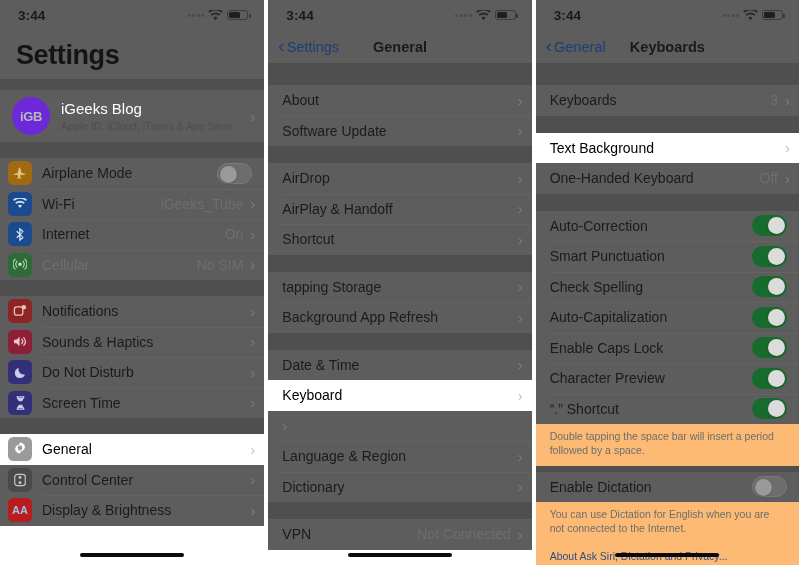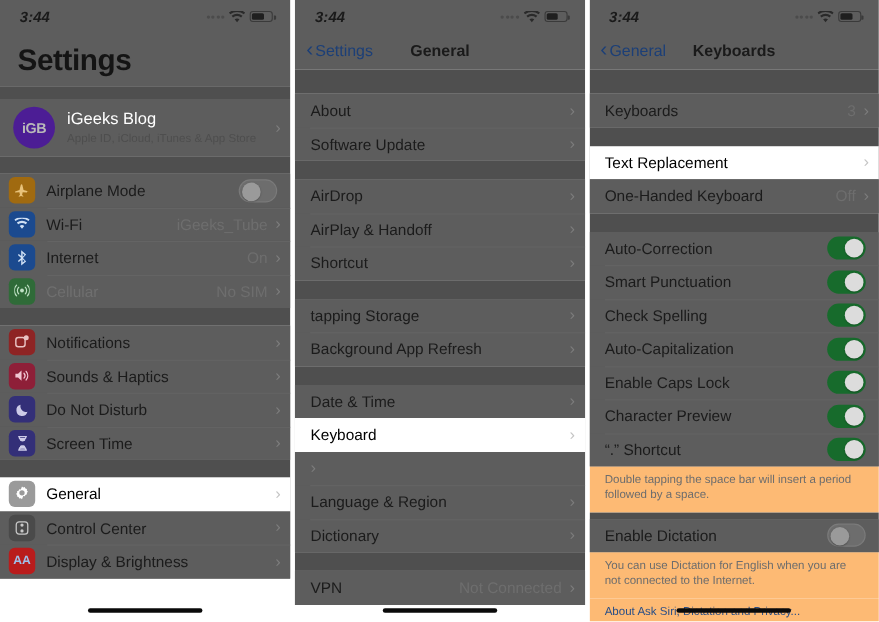--- a/index.html
+++ b/index.html
@@ -32,21 +32,20 @@
   
 
   
   .statusbar {
     height: 30px;
     display: flex;
     align-items: center;
     justify-content: space-between;
     padding: 0 16px 0 18px;
     background: #5d5d5d;
-    font-style: italic;
   }
   .sb-time {
     font-size: 13.5px;
     font-weight: bold;
     color: #1a1a1a;
     letter-spacing: 0.1px;
   }
   .sb-right { display: flex; align-items: center; gap: 4px; }
   .sb-dots { display: flex; gap: 1.5px; align-items: flex-end; }
   .sb-dots i {
@@ -177,21 +176,21 @@
   .acct-row {
     display: flex;
     align-items: center;
     padding: 7px 9px 7px 12px;
     background: #5d5d5d;
     min-height: 52px;
   }
   .avatar {
     width: 38px; height: 38px;
     border-radius: 50%;
-    background: #4c1d95;
+    background: #6d28d9;
     color: #b9b9b9;
     display: flex;
     align-items: center;
     justify-content: center;
     font-size: 13px;
     font-weight: bold;
     letter-spacing: -0.3px;
     flex: 0 0 auto;
   }
   .acct-txt { flex: 1; margin-left: 11px; }
@@ -583,21 +582,21 @@
           <span class="row-label">Keyboards</span>
           <span class="row-value">3</span>
           <span class="chevron">›</span>
         </div>
       </div>
 
       <div class="gap" style="height:17px"></div>
 
       <div class="group">
         <div class="row hl plain">
-          <span class="row-label">Text Replacement</span>
+          <span class="row-label">Text Background</span>
           <span class="chevron">›</span>
         </div>
         <div class="row">
           <span class="row-label">One-Handed Keyboard</span>
           <span class="row-value">Off</span>
           <span class="chevron">›</span>
         </div>
       </div>
 
       <div class="gap" style="height:17px"></div>

